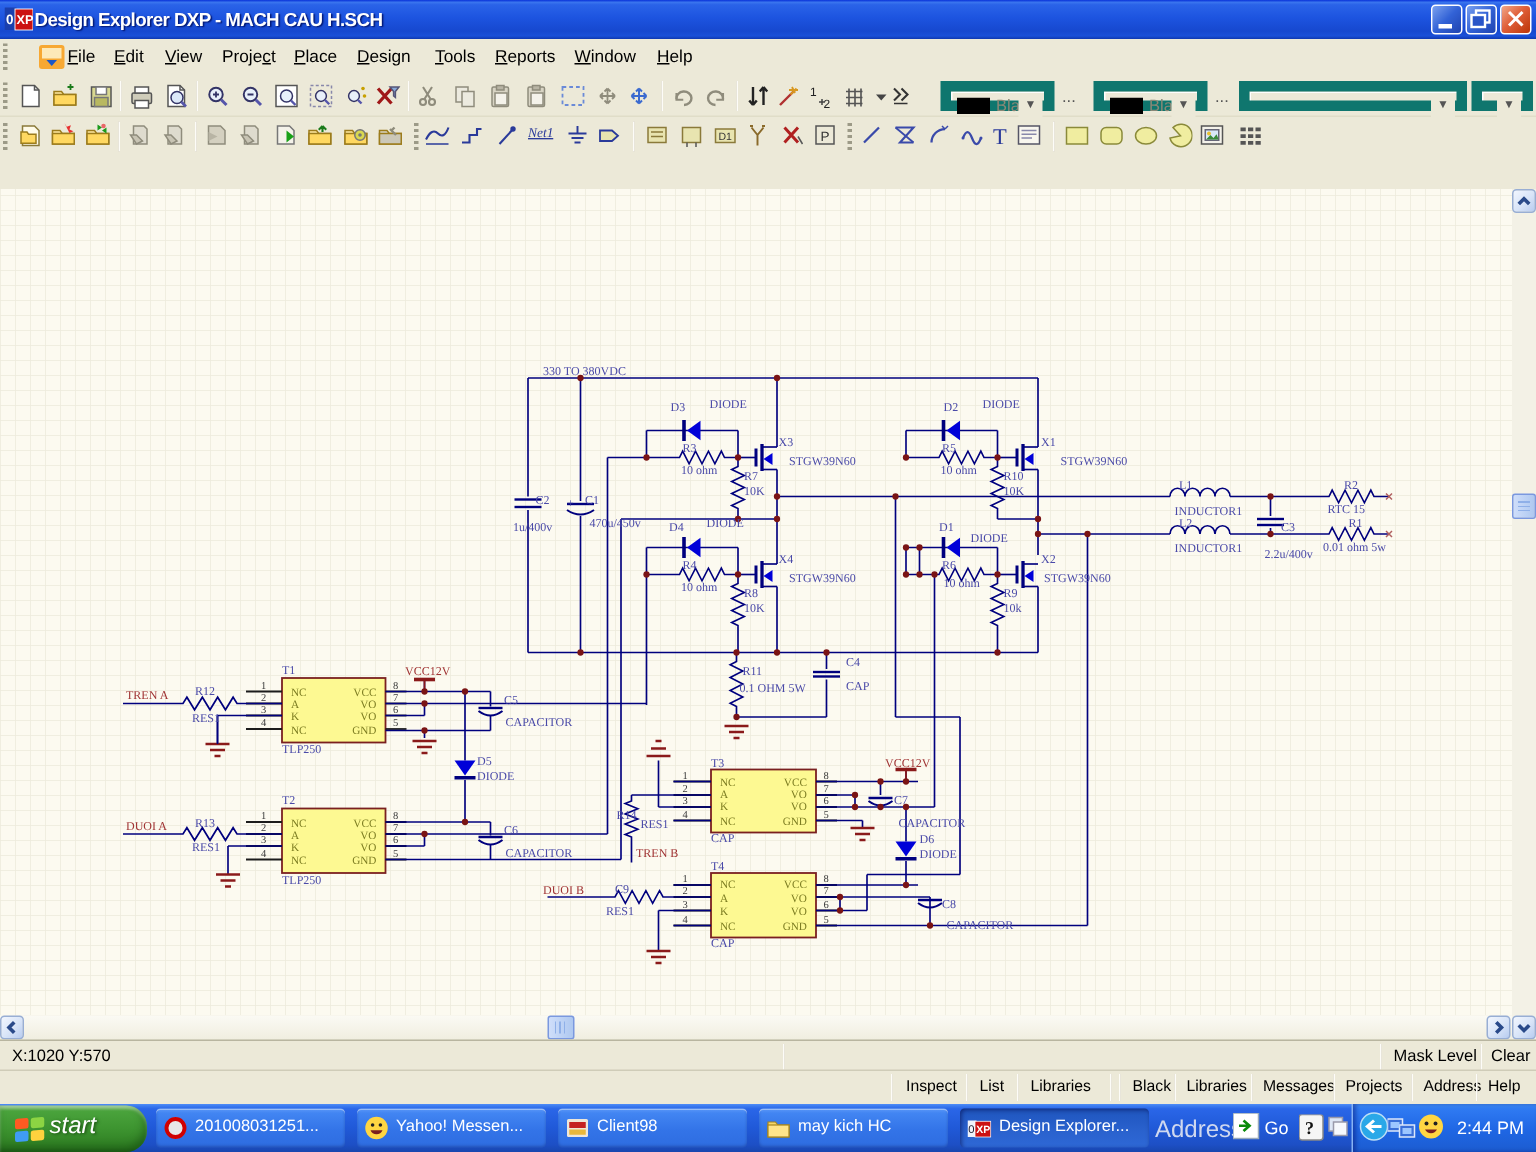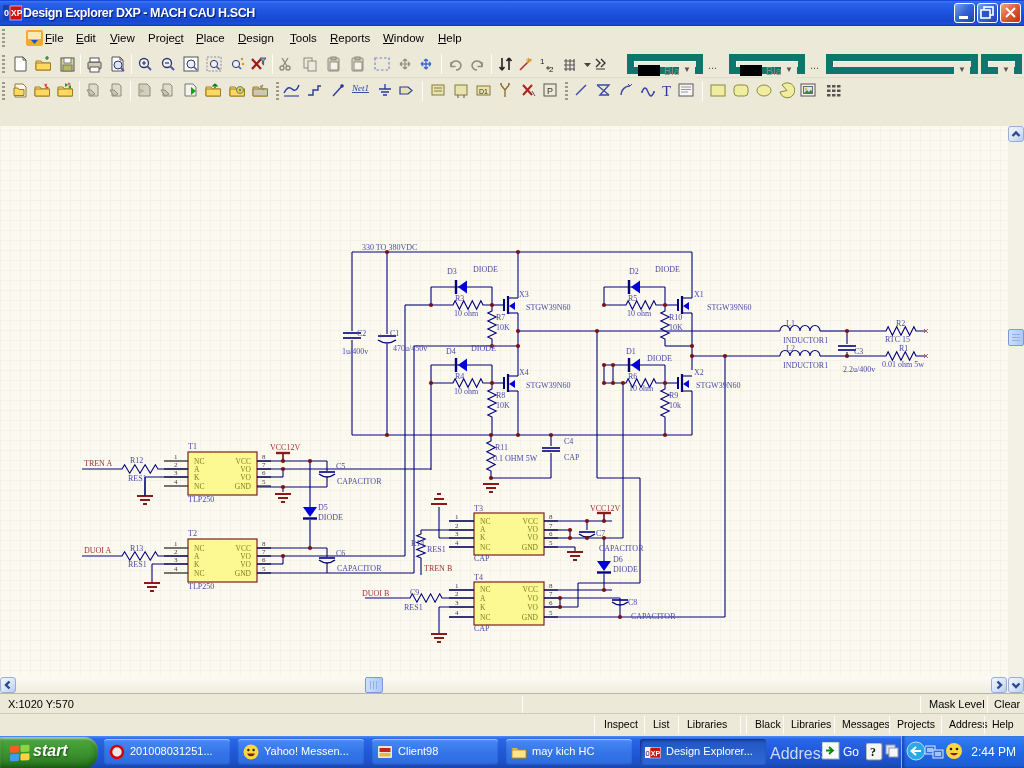--- a/index.html
+++ b/index.html
@@ -36,21 +36,21 @@
 .thumb:after{content:"";position:absolute;left:3px;top:4px;right:3px;bottom:4px;background:repeating-linear-gradient(180deg,#8fb0e8 0,#8fb0e8 1px,transparent 1px,transparent 3px)}
 .thumb.hh:after{left:4px;top:3px;right:4px;bottom:3px;background:repeating-linear-gradient(90deg,#8fb0e8 0,#8fb0e8 1px,transparent 1px,transparent 3px)}
 
 #status{left:0;top:693px;width:1024px;height:20px;background:#ece9d8;border-top:1px solid #b8b5a0;font-size:11px;color:#000}
 #panels{left:0;top:713px;width:1024px;height:18px;background:#ece9d8;border-top:1px solid #cfccb8;font-size:10.5px;color:#000}
 .pbtn{position:absolute;top:4px;color:#000}
 .psep{position:absolute;top:2px;width:1px;height:18px;background:#b8b5a0;border-right:1px solid #fdfcf8}
 
 #task{left:0;top:736px;width:1024px;height:32px;background:linear-gradient(180deg,#4f8df8 0%,#3c7cf0 4%,#2a66e8 10%,#2059d8 50%,#1d4fc5 85%,#1846ae 100%)}
 #startbtn{position:absolute;left:0;top:1px;width:98px;height:31px;border-radius:0 14px 14px 0;background:linear-gradient(180deg,#7ebe6e 0%,#4aa33c 12%,#3d9430 50%,#2e7d22 90%,#266c1b 100%);box-shadow:inset -2px -3px 6px rgba(0,40,0,.35), inset 0 2px 2px rgba(255,255,255,.35)}
-#startbtn .stxt{position:absolute;left:33px;top:5px;color:#fff;font-weight:bold;font-style:italic;font-size:16px;text-shadow:1px 1px 2px #1a4d12}
+#startbtn .stxt{position:absolute;left:33px;top:5px;color:#fff;font-weight:normal;font-style:italic;font-size:16px;text-shadow:1px 1px 2px #1a4d12}
 .tkbtn{position:absolute;top:3px;width:126px;height:26px;border-radius:3px;background:linear-gradient(180deg,#5b97f7 0%,#4285f2 12%,#3374e8 55%,#2e6ce0 100%);box-shadow:inset 0 1px 0 rgba(255,255,255,.4), inset 0 -1px 2px rgba(0,0,60,.25);color:#fff;font-size:11px}
 .tkbtn.press{background:linear-gradient(180deg,#1f55be 0%,#2a62ce 60%,#2e68d6 100%);box-shadow:inset 1px 1px 3px rgba(0,0,60,.5)}
 .tkbtn .ti{position:absolute;left:5px;top:5px;width:16px;height:16px}
 .tkbtn .tt{position:absolute;left:26px;top:6px;white-space:nowrap;overflow:hidden;max-width:95px}
 #tray{position:absolute;left:901px;top:0px;width:123px;height:32px;background:linear-gradient(180deg,#4190f9 0%,#2f7af2 10%,#1f66e4 55%,#1c5cd0 100%);border-left:1px solid #88b3f3;box-shadow:inset 2px 0 3px rgba(0,0,90,.4)}
 #clock{position:absolute;right:8px;top:9px;color:#fff;font-size:12px}
 svg{display:block}
 .t{font-family:"Liberation Serif",serif;font-size:8px;fill:#4a4aa8}
 .r{font-family:"Liberation Serif",serif;font-size:8px;fill:#a03434}
 .p{font-family:"Liberation Serif",serif;font-size:7.5px;fill:#7d7d22}

